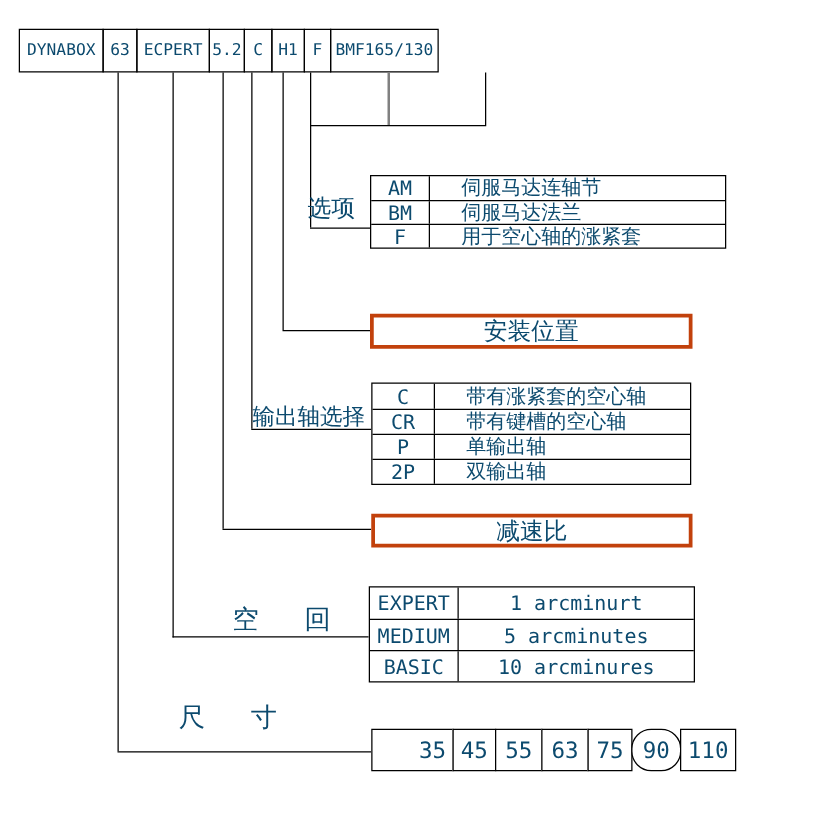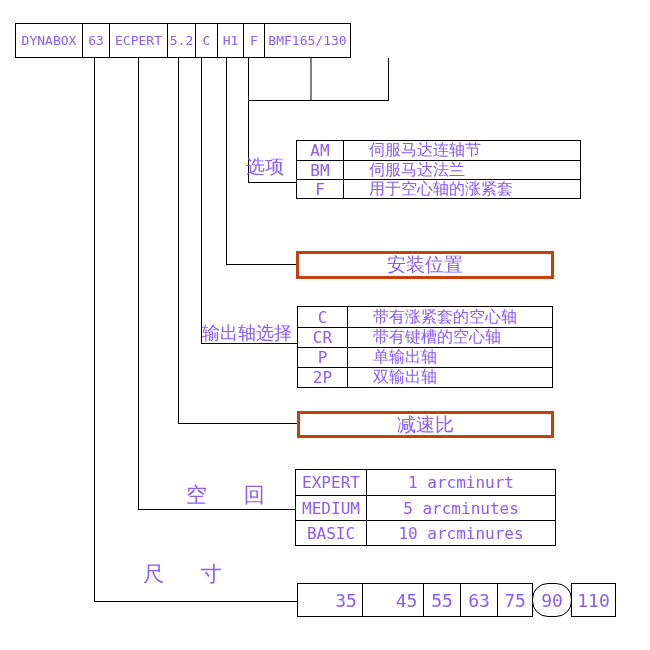--- a/index.html
+++ b/index.html
@@ -1,19 +1,19 @@
 <!DOCTYPE html>
 <html><head>
 <meta charset="utf-8">
 <style>
   html,body{margin:0;padding:0;background:#fff;}
   .canvas{
     position:relative;width:650px;height:650px;background:#ffffff;
     font-family:"DejaVu Sans Mono","Liberation Mono",monospace;
-    color:#8b5cf6;overflow:hidden;
+    color:#0c4a6e;overflow:hidden;
   }
   
   .code-bar{position:absolute;left:15px;top:23px;display:flex;}
   .code-cell{
     height:33px;border:1px solid #000;margin-left:-1px;
     display:flex;align-items:center;justify-content:center;
     font-size:13px;white-space:nowrap;box-sizing:content-box;
   }
   .code-cell:first-child{margin-left:0;}
   .code-cell:nth-child(1){width:66px;}
@@ -64,21 +64,21 @@
   .box-ratio{left:297px;top:411px;width:257px;height:27px;}
   
   .tbl-size{left:297px;top:583px;display:flex;position:absolute;}
   .size-cell{
     height:32px;border:1px solid #000;margin-left:-1px;
     display:flex;align-items:center;justify-content:center;
     font-size:18px;box-sizing:content-box;background:#fff;
   }
   .size-cell:first-child{margin-left:0;padding-left:32px;}
   .size-cell:nth-child(1){width:32px;}
-  .size-cell:nth-child(2){width:33px;padding-left:27px;}
+  .size-cell:nth-child(2){width:33px;}
   .size-cell:nth-child(3){width:36px;}
   .size-cell:nth-child(4){width:36px;}
   .size-cell:nth-child(5){width:34px;}
   .size-cell:nth-child(6){width:38px;border-radius:16px;}
   .size-cell:nth-child(7){width:43px;}
 </style>
 </head>
 <body>
 
 <div class="canvas">

